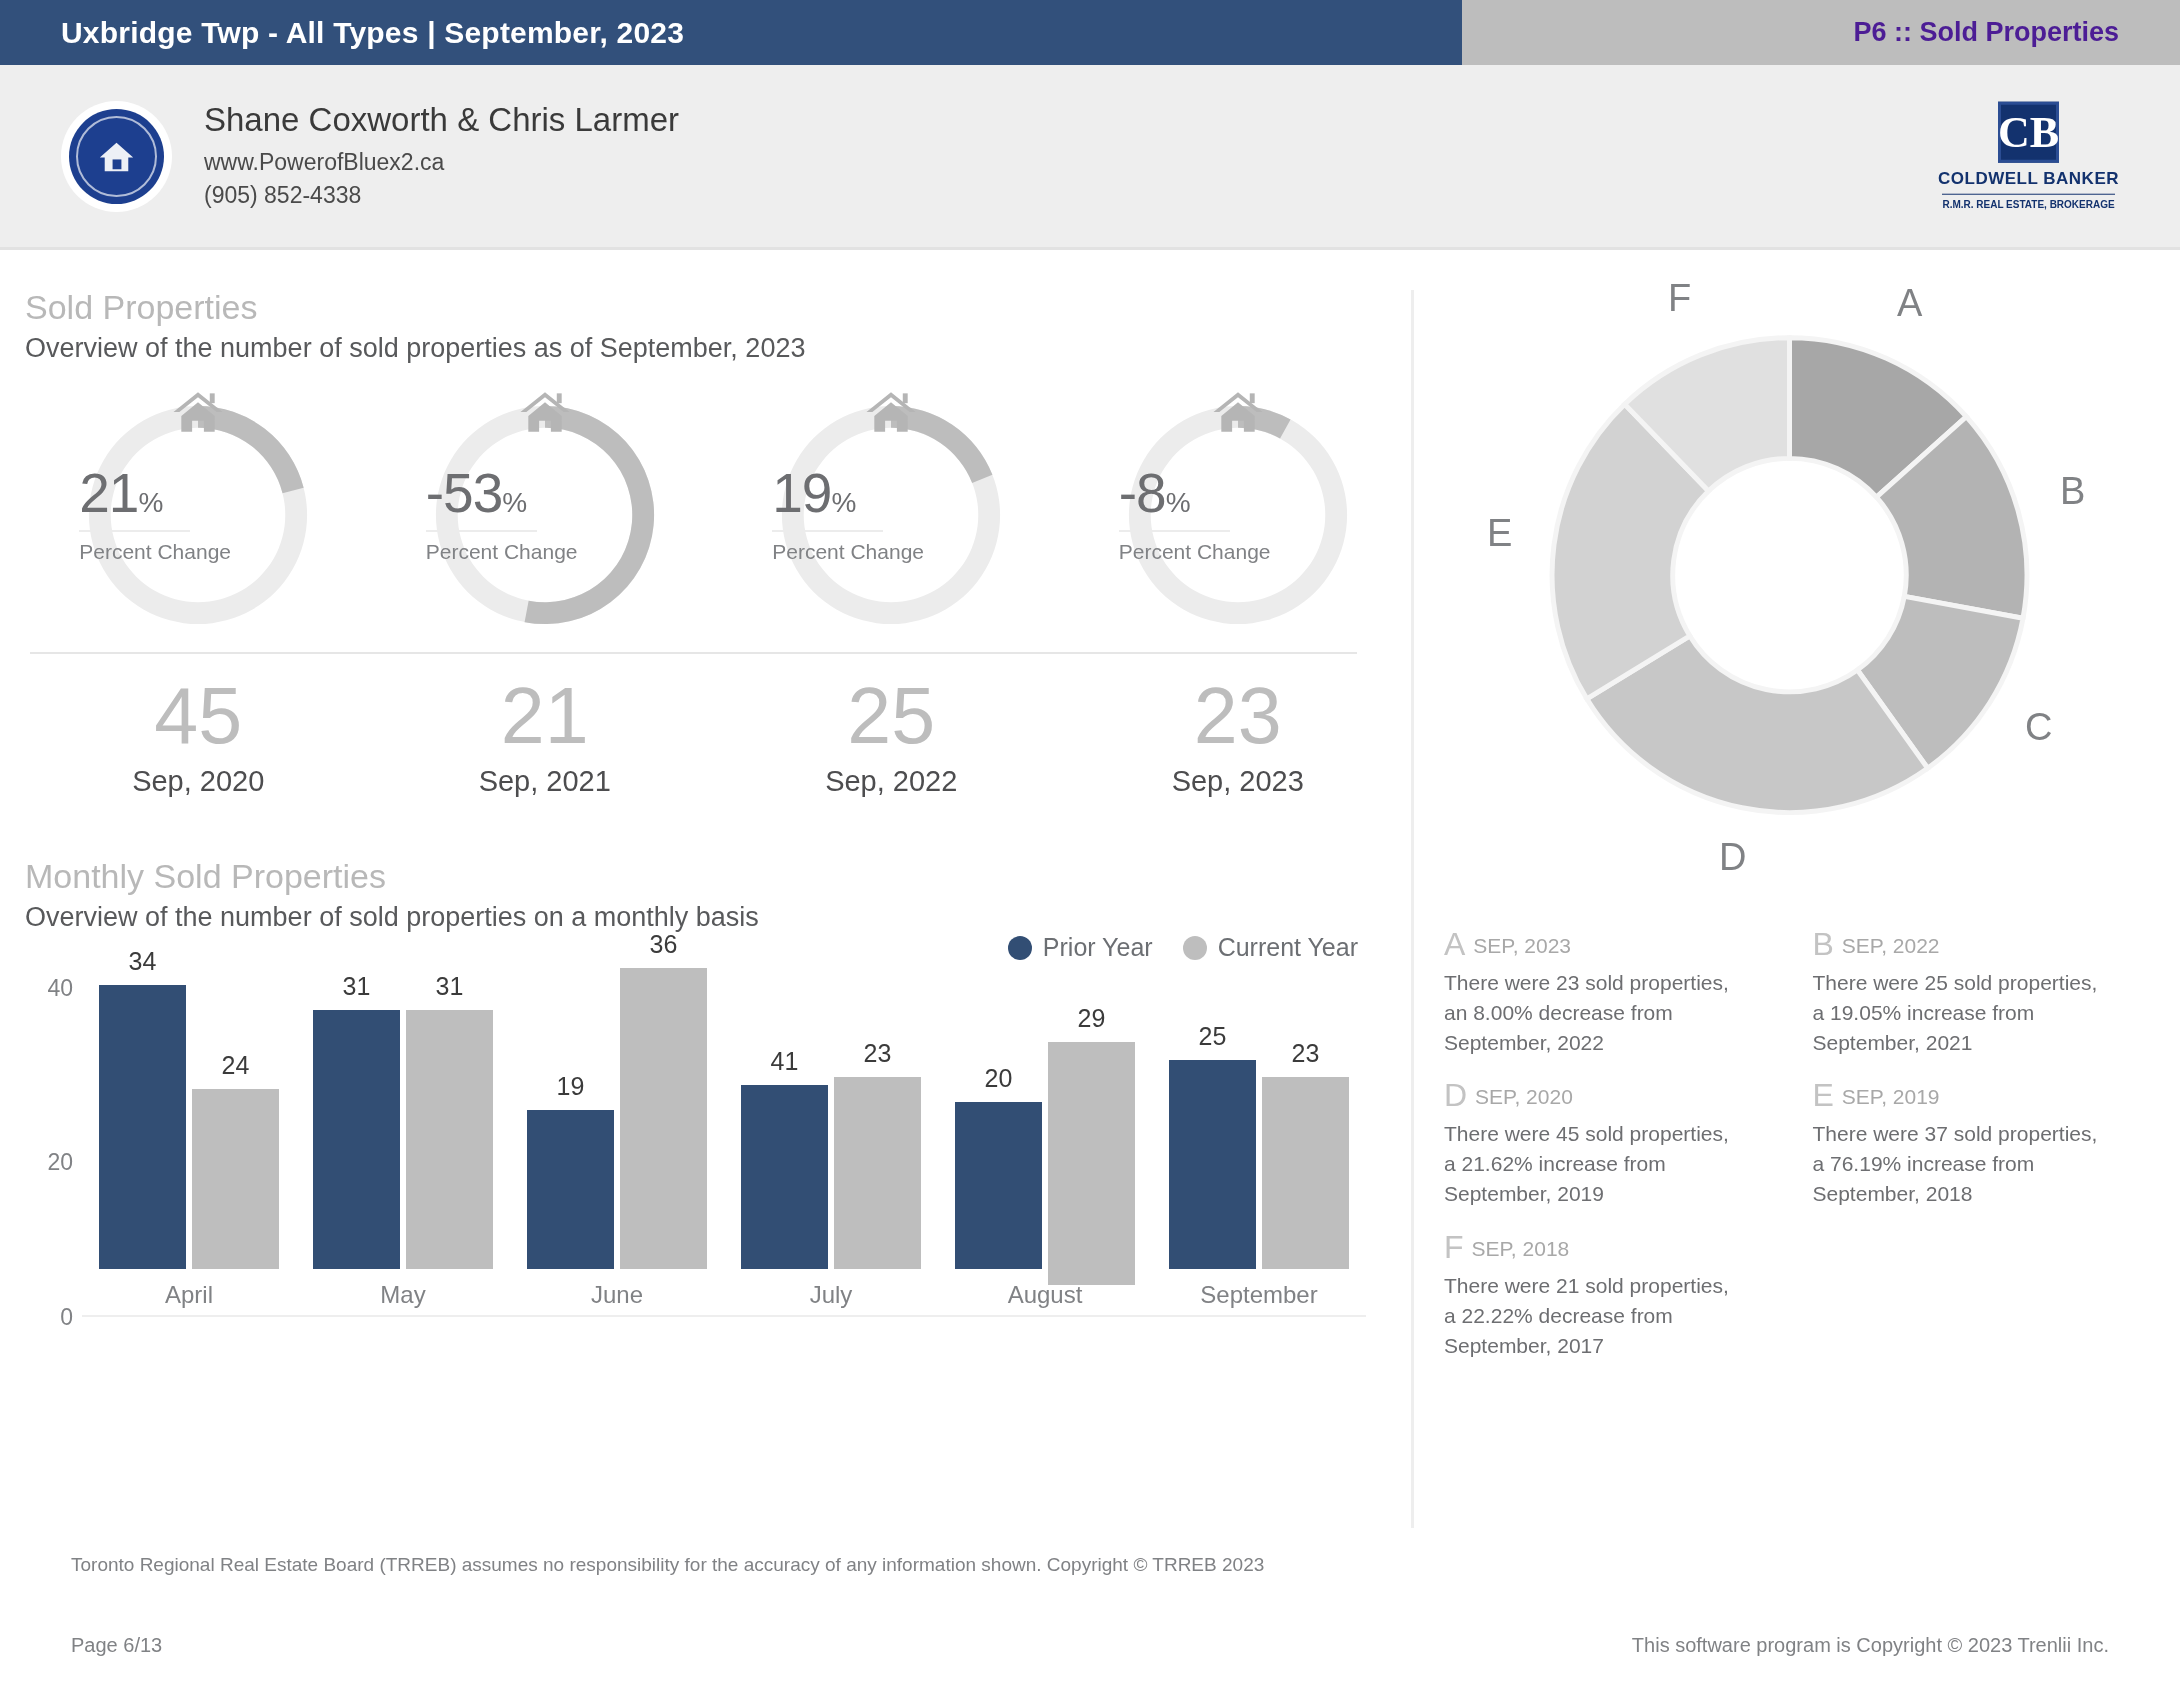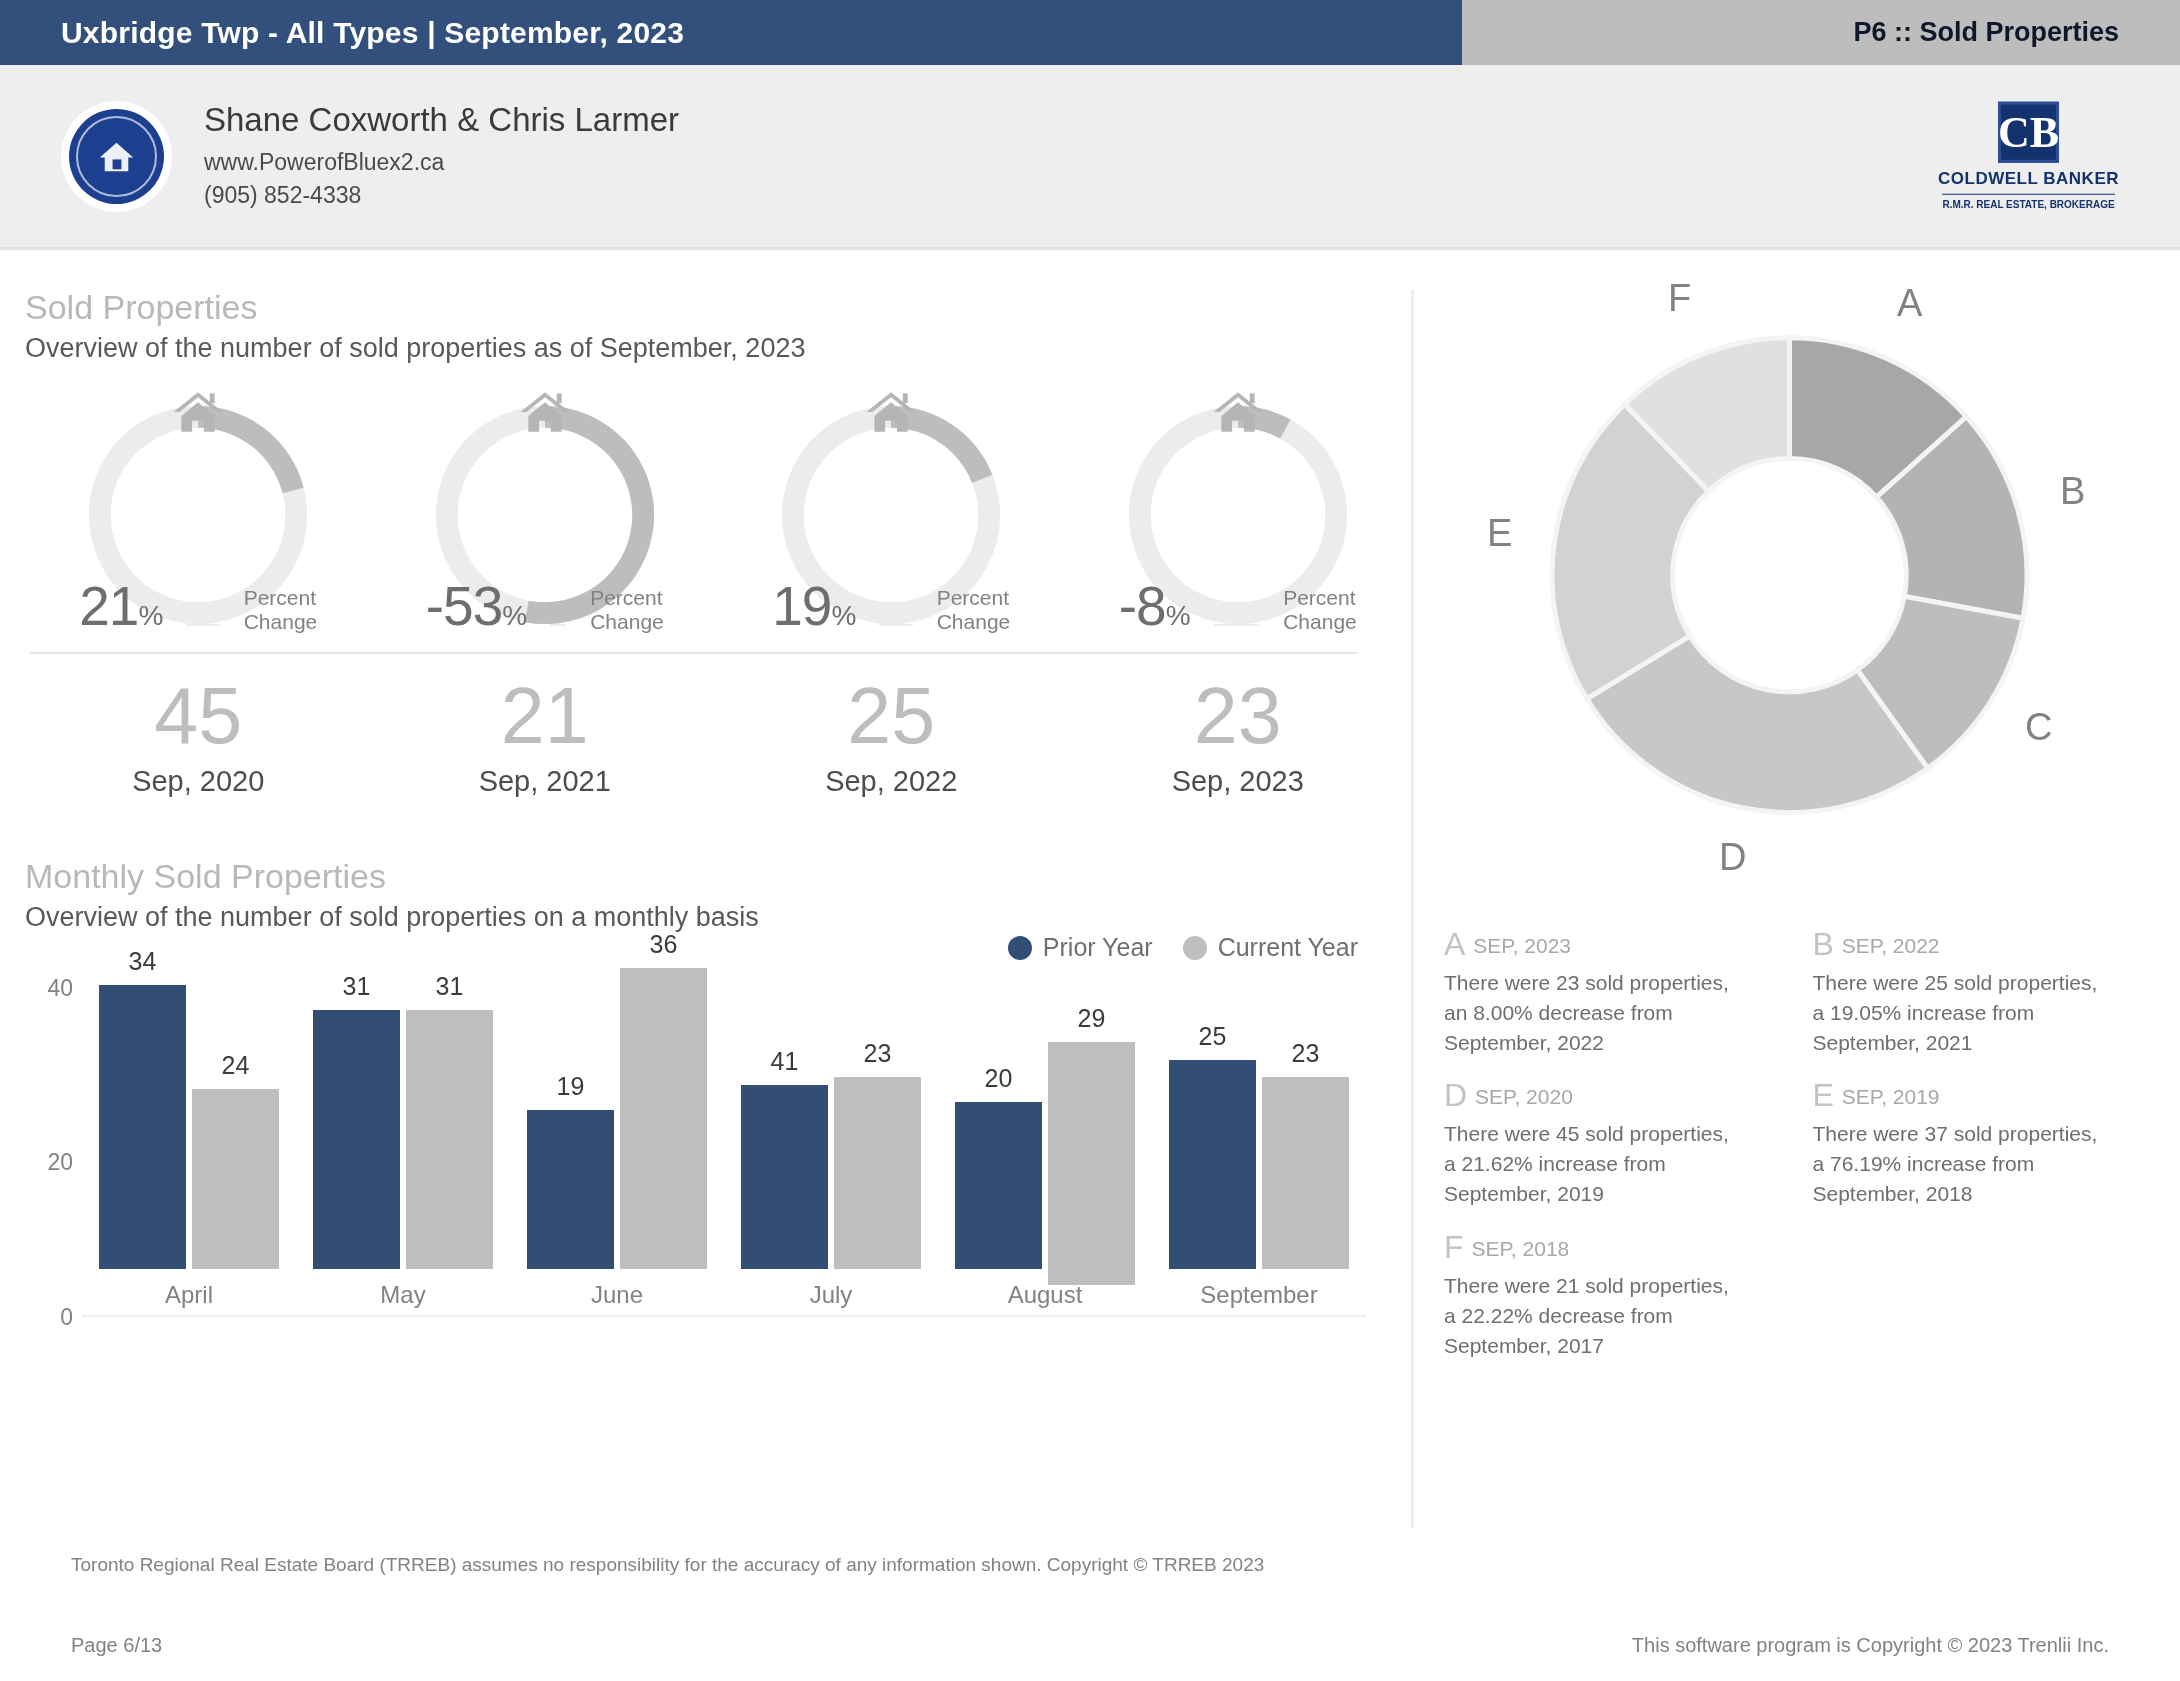--- a/index.html
+++ b/index.html
@@ -12,21 +12,21 @@
   .page { position: relative; width: 2180px; height: 1681px; background:#fff; }
 
   
   .topbar { display:flex; height:65px; width:100%; }
   .topbar-left {
     flex: 0 0 1462px; background:#32507b; color:#fff;
     display:flex; align-items:center; padding-left:61px;
     font-size:30px; font-weight:bold; letter-spacing:0.2px;
   }
   .topbar-right {
-    flex:1; background:#bdbdbd; color:#0f172a;
+    flex:1; background:#bdbdbd; color:#4c1d95;
     display:flex; align-items:center; justify-content:flex-end;
     padding-right:61px; font-size:27px; font-weight:bold;
   }
 
   
   .agentbar {
     position:relative; height:185px; background:#eeeeee;
     display:flex; align-items:center; padding:0 61px;
     border-bottom:3px solid #e2e2e2;
   }
@@ -64,22 +64,22 @@
   .col-right { flex:1; position:relative; padding-left:10px; }
 
   .sec-title { font-size:34px; color:#b8b8b8; margin-top:38px; }
   .sec-sub { font-size:27px; color:#58595b; margin-top:6px; }
 
   
   .gauges { display:flex; margin-top:32px; }
   .gauge-cell { width:347px; display:flex; flex-direction:column; align-items:center; position:relative; }
   .gauge-wrap { position:relative; width:238px; height:238px; }
   .gauge-wrap svg { display:block; }
-  .gauge-center { position:absolute; inset:0; display:flex; flex-direction:row;
-                  align-items:flex-end; justify-content:center;gap:24px; }
+  .gauge-center { position:absolute; inset:0; display:flex; flex-direction:column;
+                  align-items:flex-start; justify-content:center; }
   .gauge-val { font-size:55px; color:#6d6e71; line-height:1; letter-spacing:-1px; }
   .gauge-val .pct { font-size:28px; }
   .gauge-rule { width:111px; height:2px; background:#ececec; margin:9px 0 8px; }
   .gauge-label { font-size:21px; color:#808285; }
   .house-icon { position:absolute; left:50%; top:-8px; transform:translateX(-50%); z-index:2; }
 
   .hr-line { width:1327px; height:2px; background:#e6e6e6; margin:18px 0 0 5px; }
 
   .years { display:flex; margin-top:22px; }
   .year-cell { width:347px; text-align:center; }

